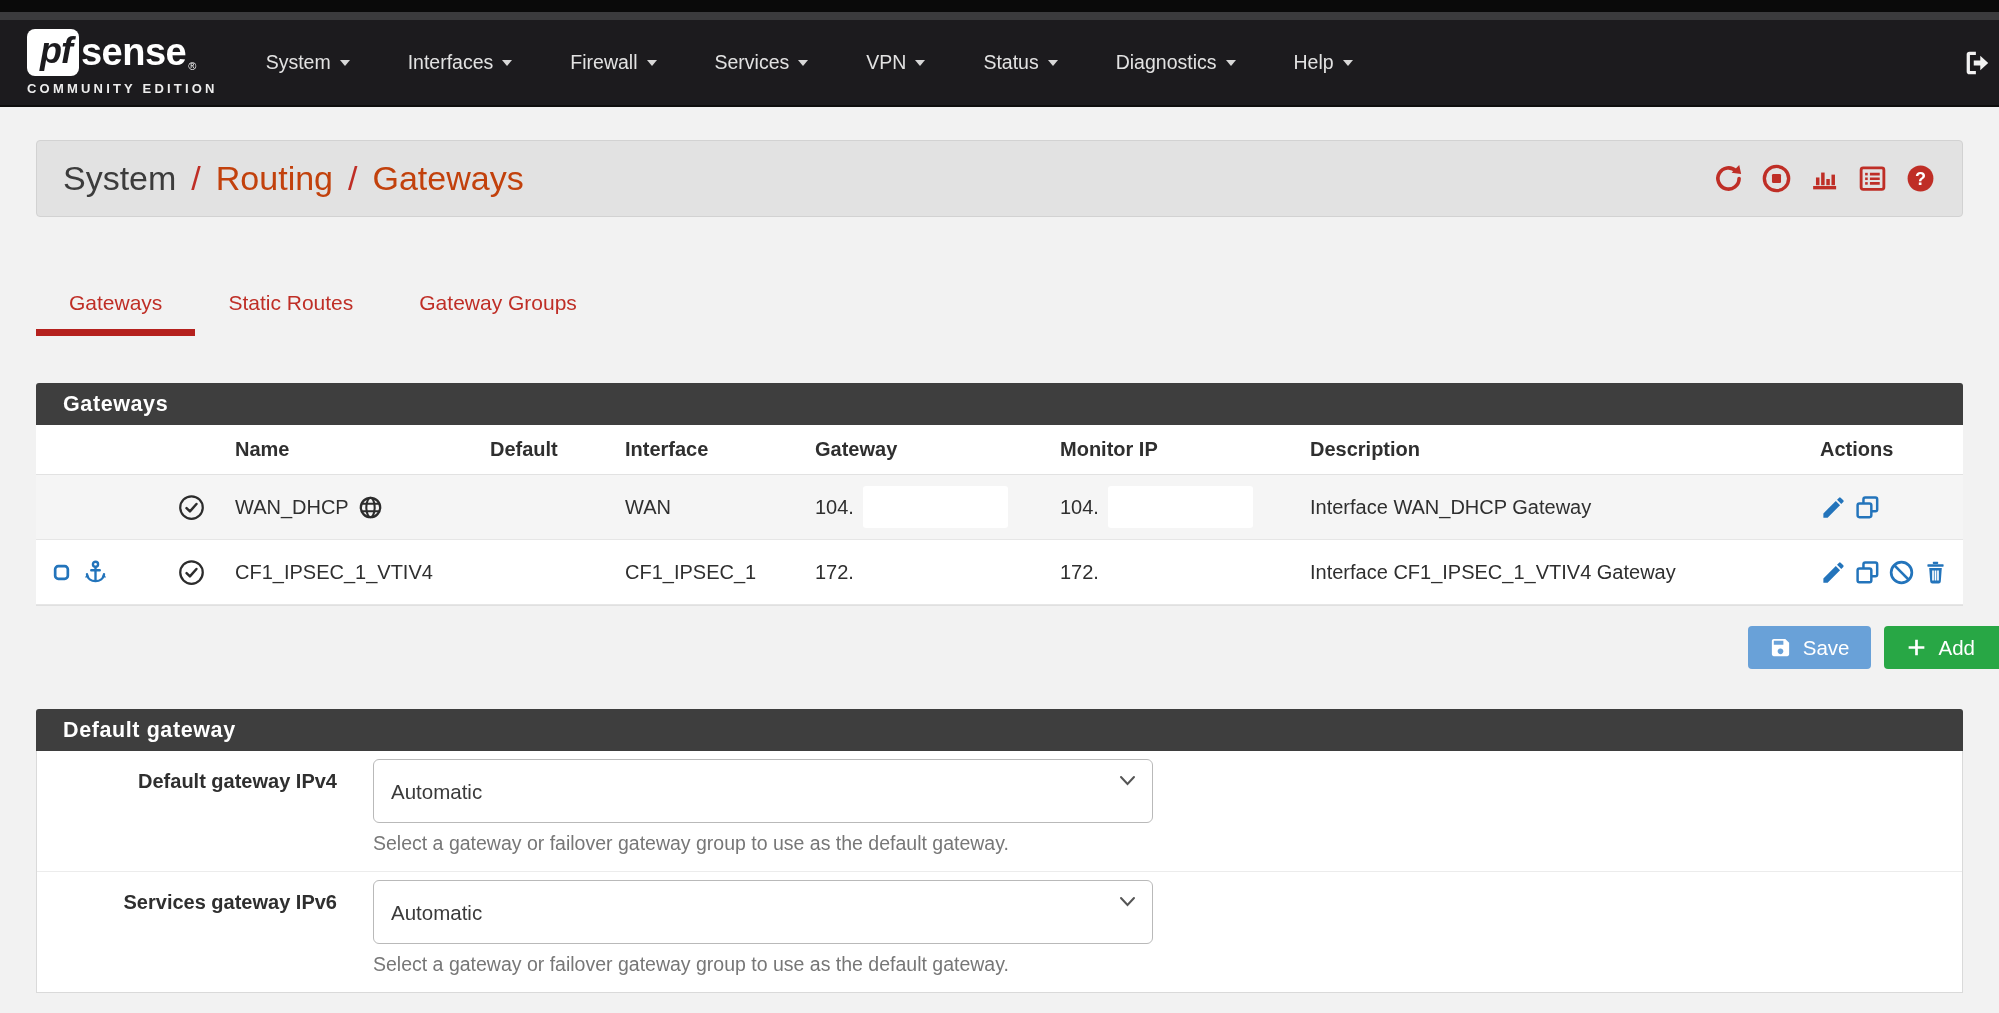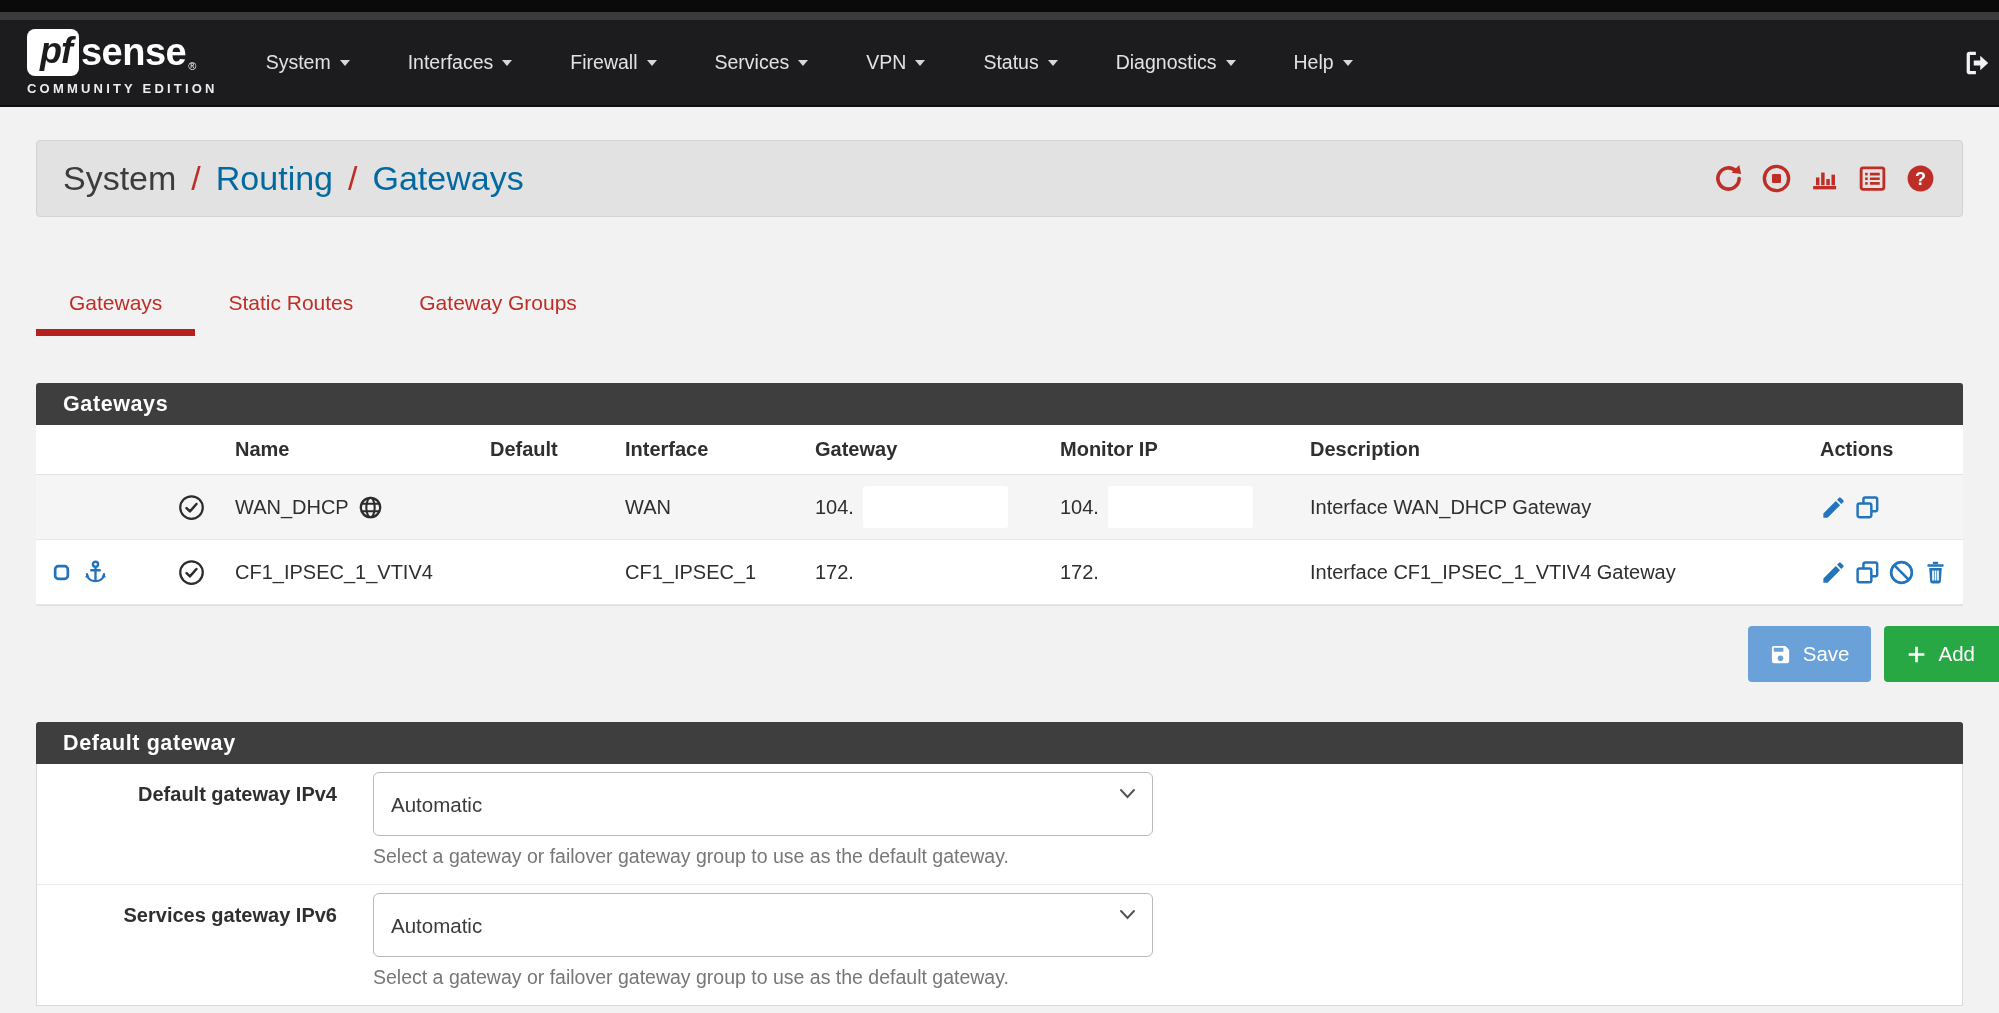--- a/index.html
+++ b/index.html
@@ -40,21 +40,21 @@
   .content { padding: 0 36px; }
 
   .crumbbar {
     margin-top: 33px; height: 77px; background: #e2e2e2;
     border: 1px solid #d2d2d2; border-radius: 4px;
     display: flex; align-items: center; justify-content: space-between; padding: 0 26px;
   }
   .breadcrumb { display: flex; align-items: center; gap: 15px; font-size: 34px; }
   .bc-plain { color: #3c3c3c; }
   .bc-sep { color: #bf2e26; }
-  .bc-link { color: #0369a1; cursor: pointer; text-decoration: none; }
+  .bc-link { color: #c2410c; cursor: pointer; text-decoration: none; }
   .bc-icons { display: flex; align-items: center; gap: 17px; }
   .bc-icons .ic { width: 31px; height: 31px; cursor: pointer; display: block; }
 
   
   .tabs { display: flex; margin-top: 57px; }
   .tab {
     font-size: 21px; color: #bf2e26; padding: 17px 33px 21px; position: relative;
     cursor: pointer; white-space: nowrap;
   }
   .tab.active::after {
@@ -82,21 +82,21 @@
   .cell.status { justify-content: center; }
   .redact { background: #fff; border-radius: 3px; height: 42px; width: 145px; flex-shrink: 0; }
   .actions { gap: 7px; }
   .actions .ic { width: 27px; height: 27px; cursor: pointer; display: block; }
   .st-ic { width: 27px; height: 27px; display: block; }
   .left-ics { gap: 11px; padding-left: 16px; }
 
   
   .btn-row { display: flex; justify-content: flex-end; gap: 13px; margin-top: 20px; margin-right: -42px; }
   .btn {
-    height: 56px; border: none; border-radius: 4px; color: #fff; font-size: 20.5px;
+    height: 43px; border: none; border-radius: 4px; color: #fff; font-size: 20.5px;
     display: flex; align-items: center; gap: 11px; padding: 0 21px; cursor: pointer;
     font-family: inherit;
   }
   .btn-save { background: #69a1d8; }
   .btn-add { background: #28a745; padding-right: 30px; }
   .btn .bic { width: 23px; height: 23px; display: block; }
 
   
   .panel2 { margin-top: 40px; }
   .panel-body { background: #fff; border: 1px solid #dadada; border-top: none; }

